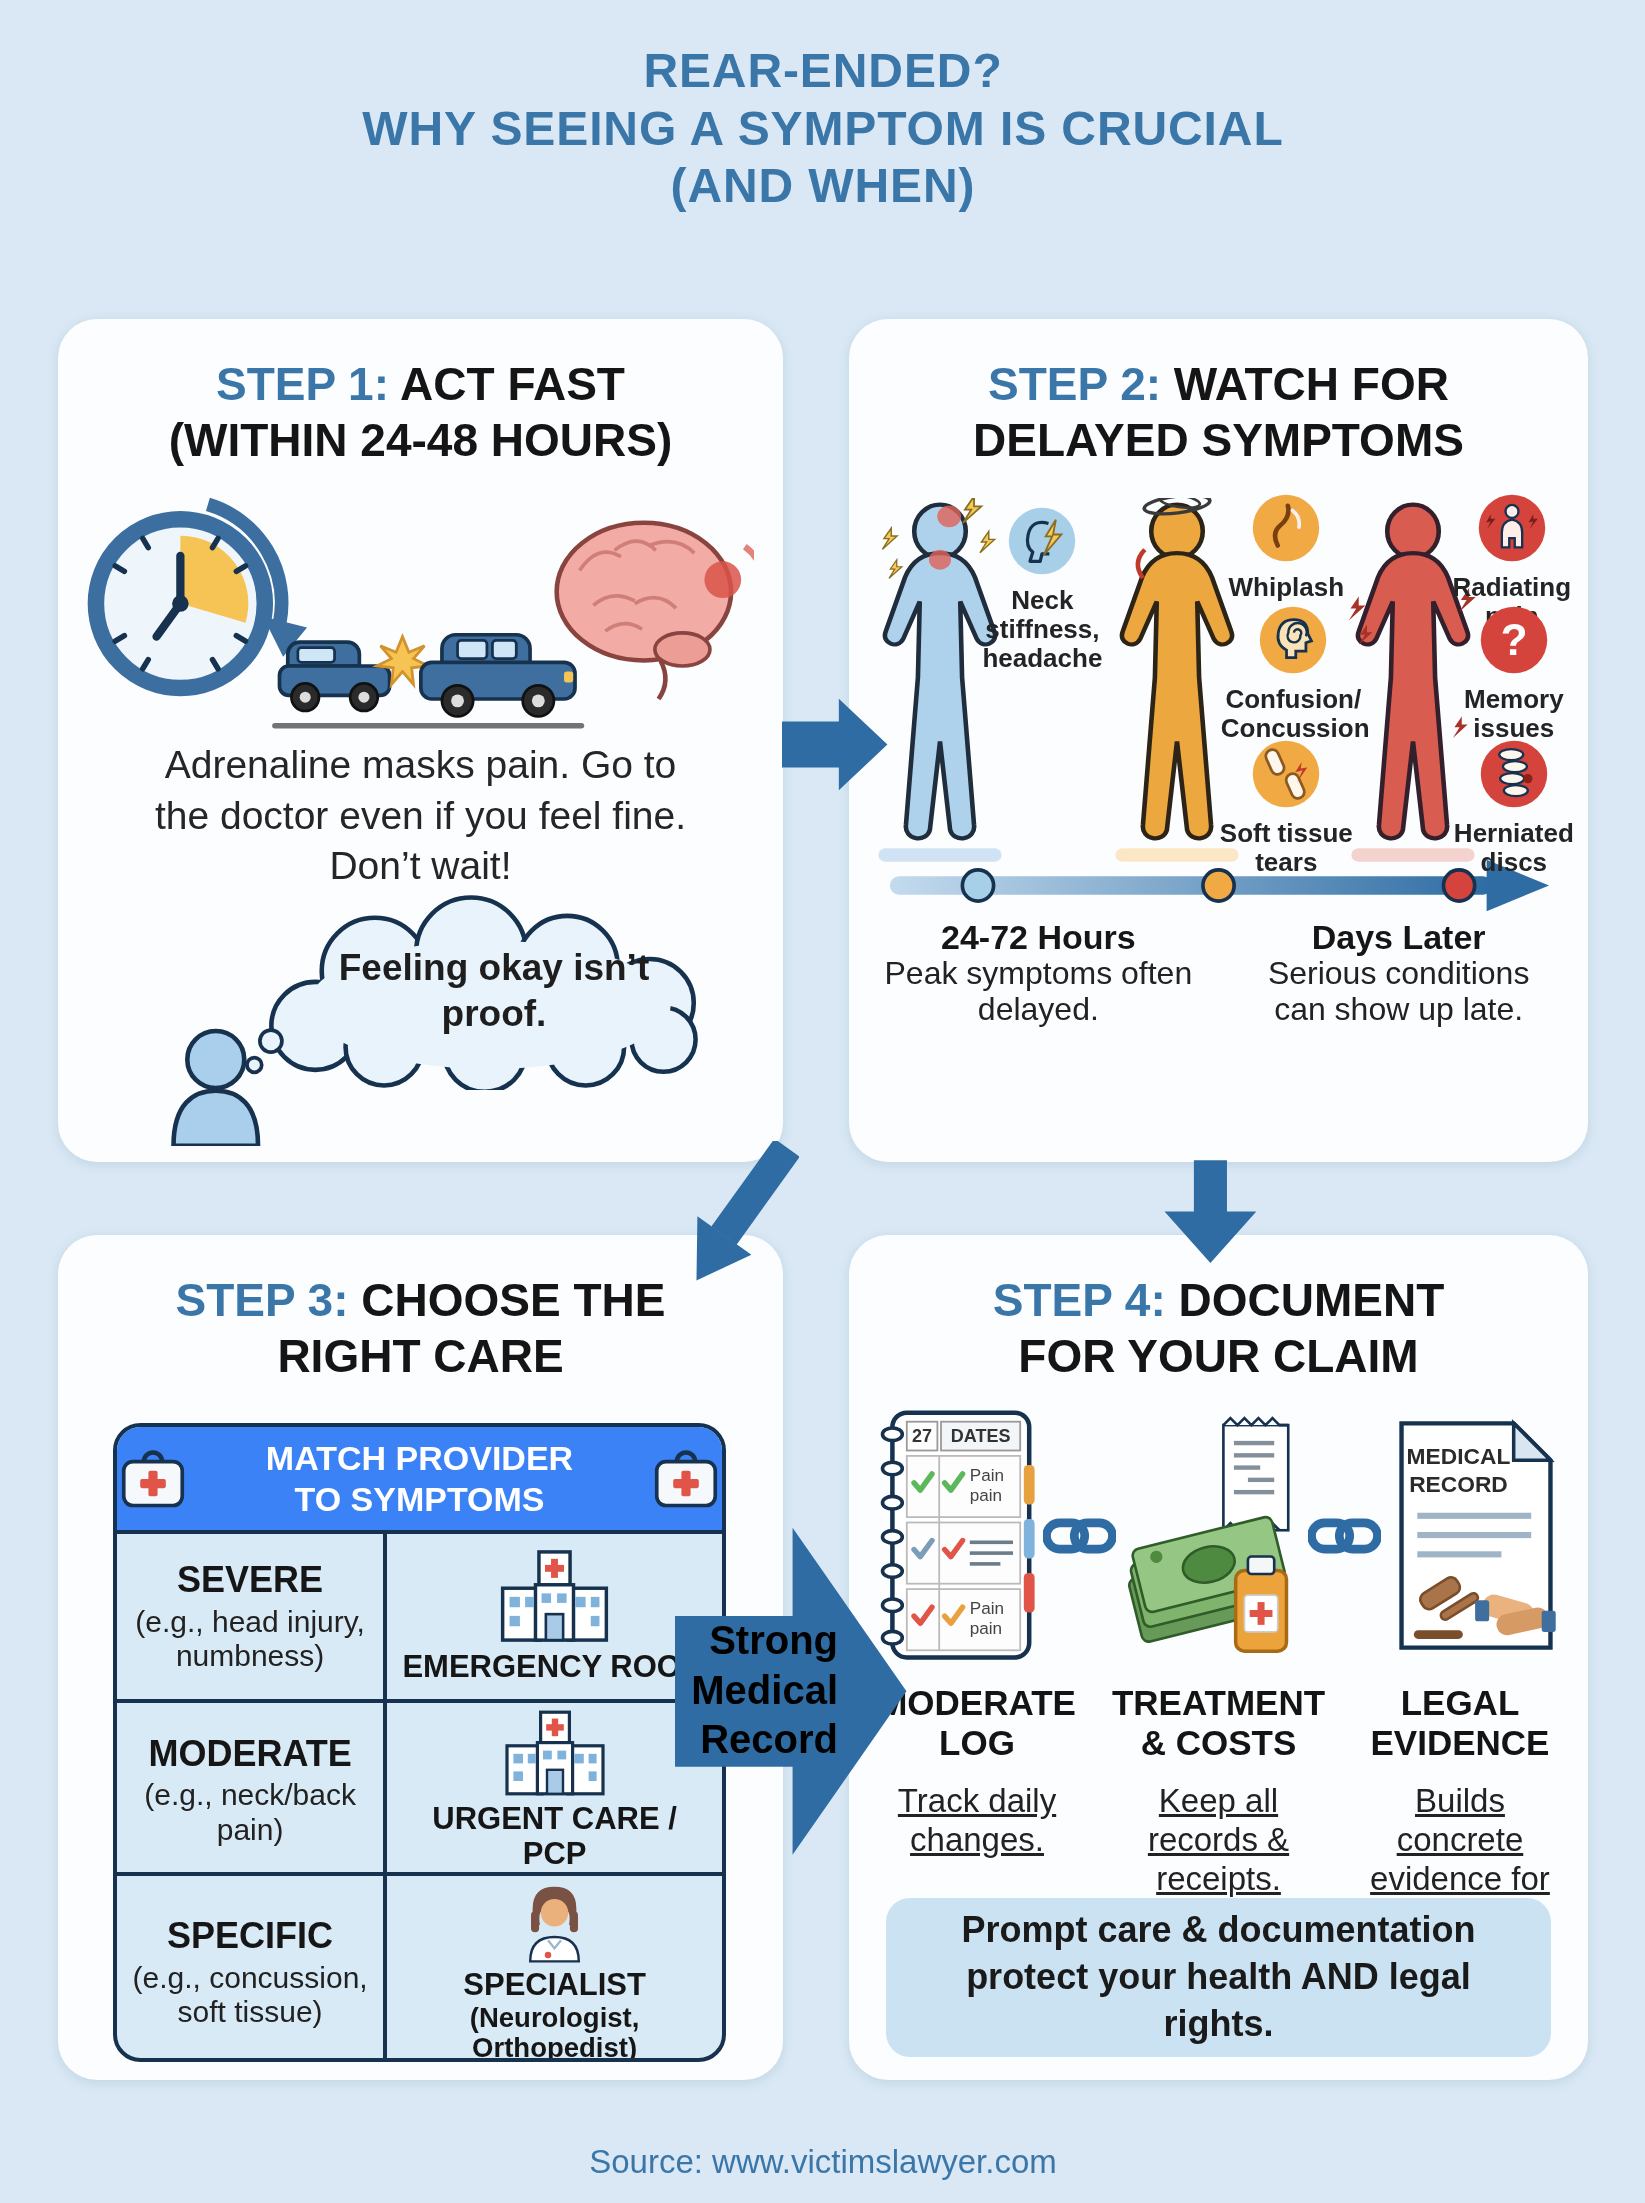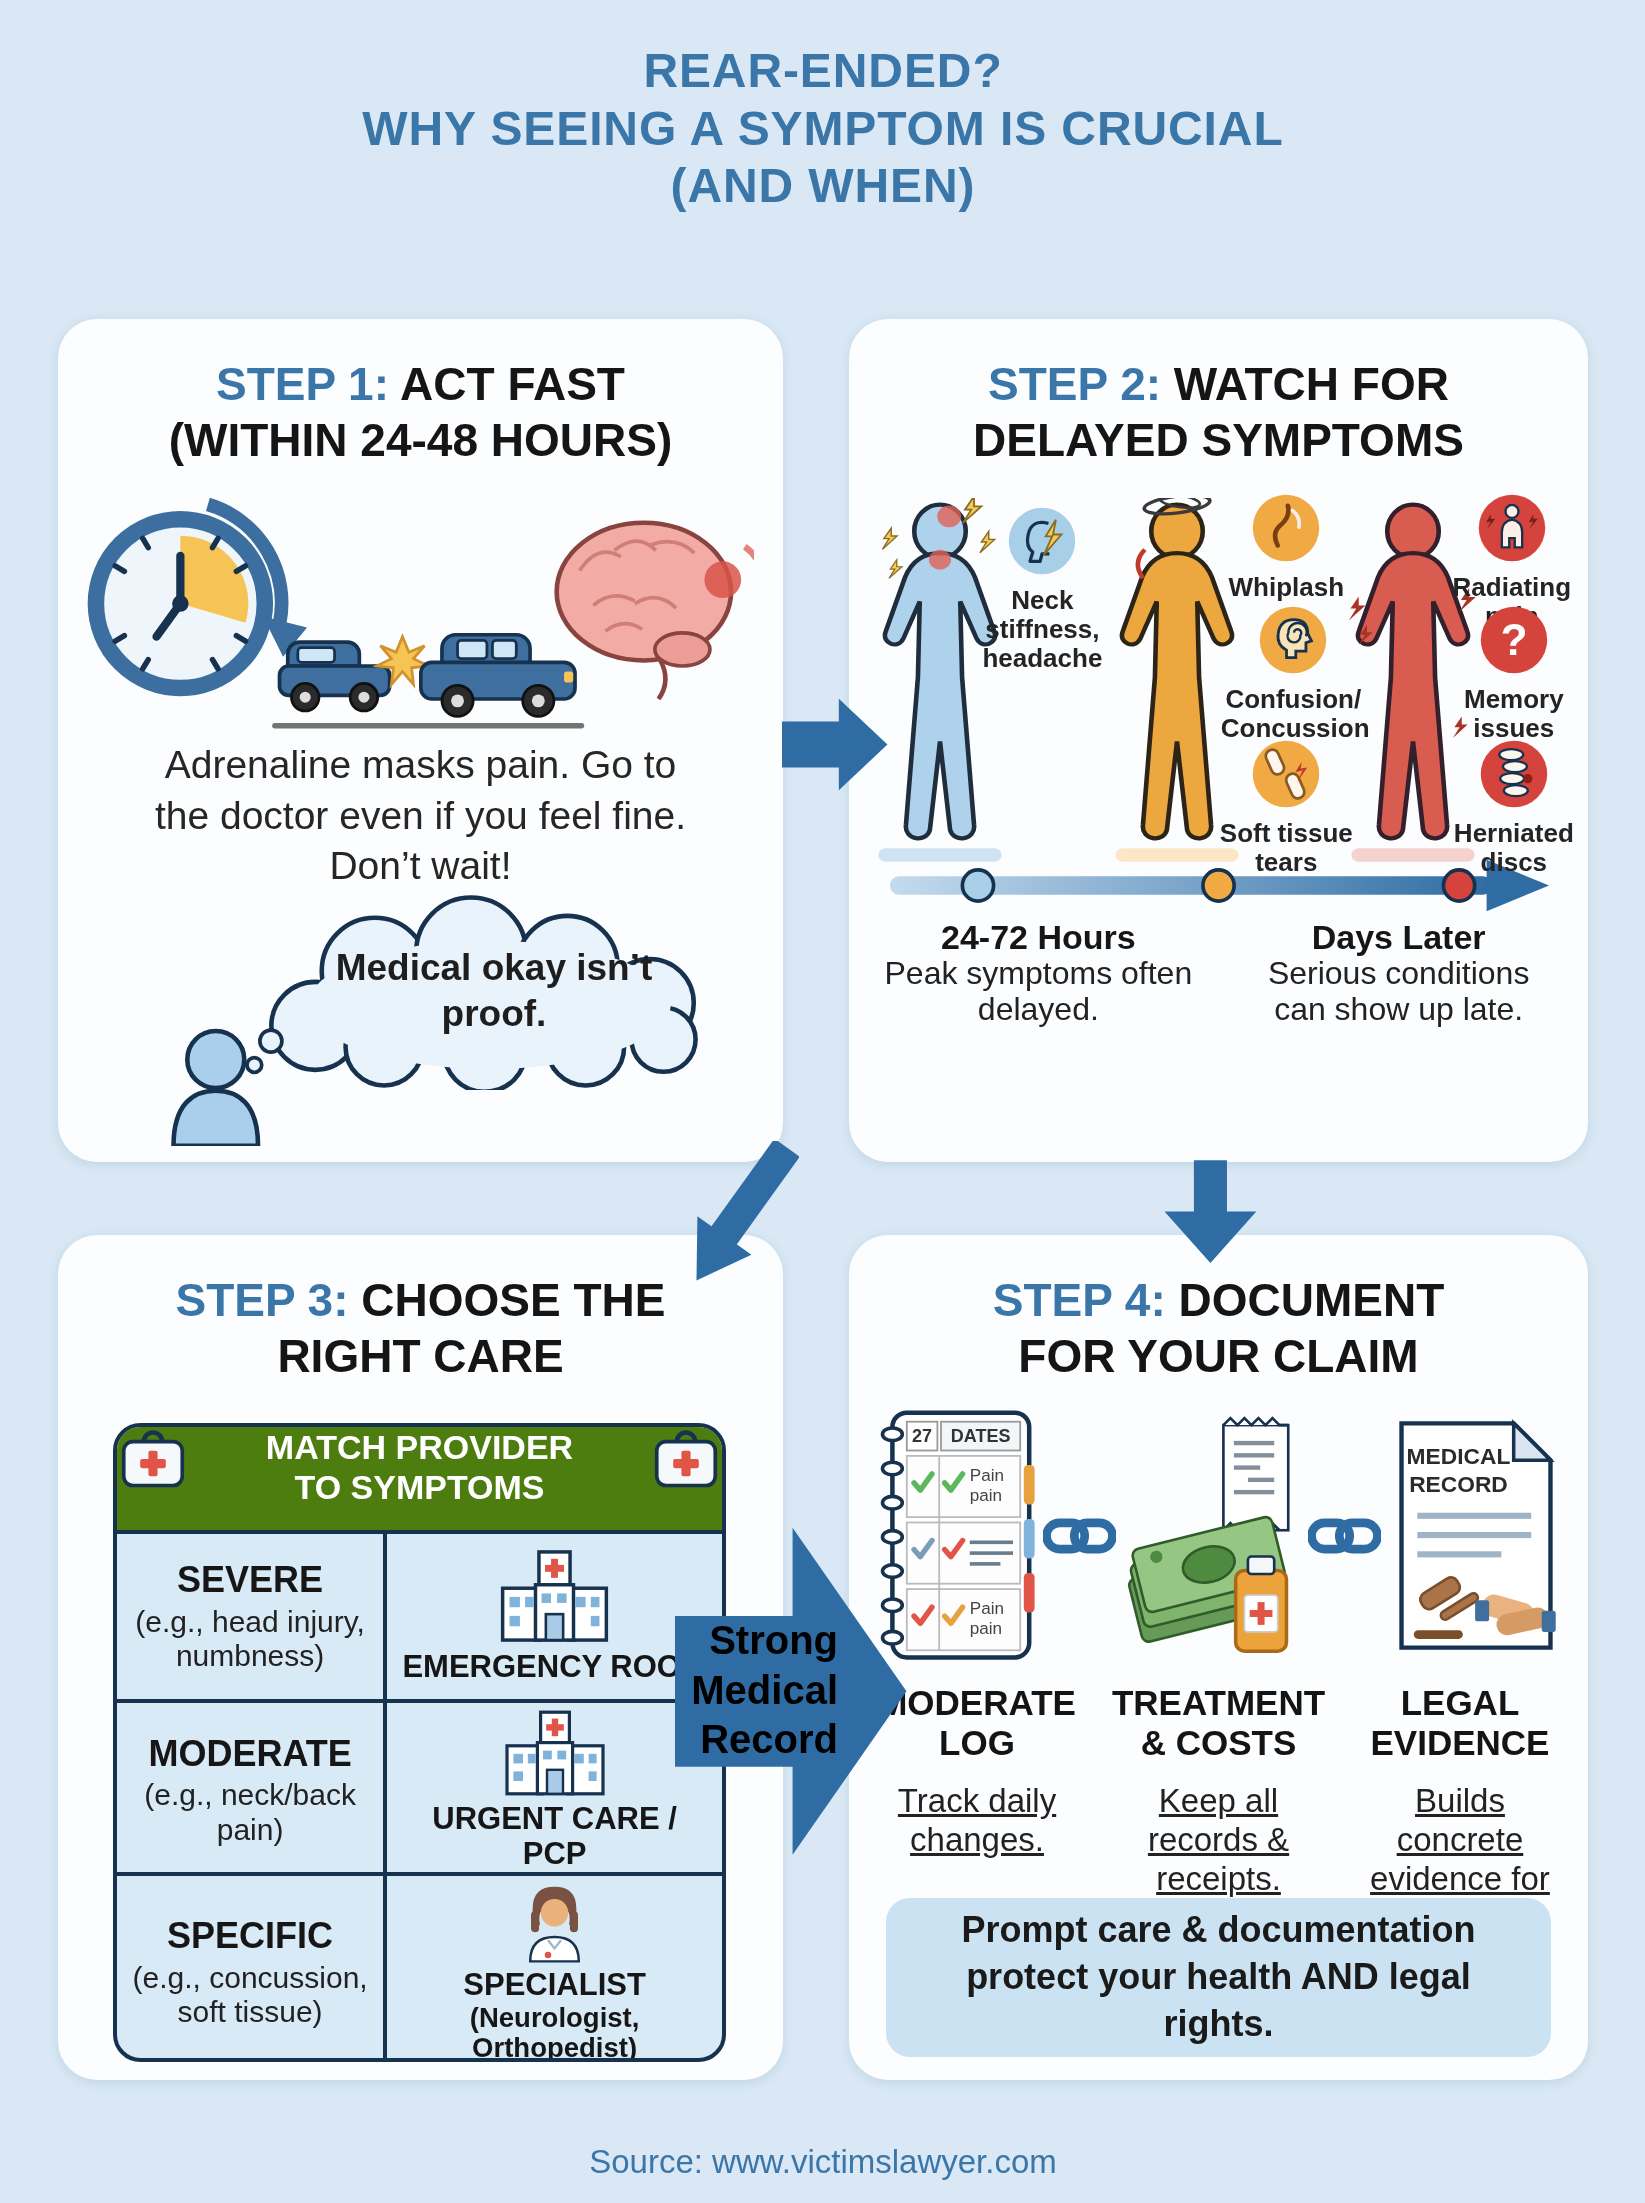--- a/index.html
+++ b/index.html
@@ -30,21 +30,21 @@
   .chip{position:absolute;width:145px;text-align:center;z-index:2;}
   .chip-label{font-size:26px;line-height:1.12;color:#242424;font-weight:bold;margin-top:5.5px;}
   .tl-svg{position:absolute;left:27.5px;top:537px;}
   .tl-text{position:absolute;top:599px;left:9.2px;right:9.2px;display:flex;}
   .tl-col{flex:1;text-align:center;padding:0 22px;}
   .tl-label{font-size:34px;font-weight:bold;line-height:1.12;color:#161616;}
   .tl-desc{font-size:32px;line-height:1.12;color:#222;}
   
   .care-table{position:absolute;left:55px;top:188px;width:613px;border:4.6px solid #16324f;
               border-radius:27.5px;overflow:hidden;background:#d9eaf7;box-sizing:border-box;}
-  .tbl-header{height:103px;background:#4d7c0f;display:flex;align-items:flex-start;
+  .tbl-header{height:103px;background:#3b82f6;display:flex;align-items:center;
               justify-content:space-between;padding:0 1px;}
   .tbl-title{width:358px;text-align:center;color:#fff;font-weight:bold;font-size:34px;line-height:1.18;}
   .trow{display:grid;grid-template-columns:44% 56%;border-top:4.6px solid #16324f;}
   .trow .cell{display:flex;flex-direction:column;align-items:center;justify-content:center;
               text-align:center;padding:5.5px 9.2px;box-sizing:border-box;}
   .rcell{border-left:4.6px solid #16324f;}
   .r1{height:165px;} .r2{height:169px;} .r3{height:182px;}
   .sev{font-size:36px;font-weight:bold;color:#161616;}
   .det{font-size:30px;color:#222;line-height:1.15;margin-top:3.7px;}
   .prov{font-size:31px;font-weight:bold;color:#161616;line-height:1.12;margin-top:5.5px;}
@@ -160,21 +160,21 @@
           <circle cx="255" cy="65" r="60"></circle>
         <circle cx="360" cy="80" r="55"></circle>
           <circle cx="450" cy="120" r="48"></circle>
           <circle cx="465" cy="160" r="35"></circle>
         <circle cx="380" cy="168" r="42"></circle>
           <circle cx="270" cy="172" r="45"></circle>
           <circle cx="160" cy="168" r="42"></circle>
       </g>
       <ellipse cx="275" cy="122" rx="198" ry="70" fill="#e9f3fb"></ellipse>
     </svg>
-    <div class="bubble-text">Medical okay isn’t proof.</div>
+    <div class="bubble-text">Feeling okay isn’t proof.</div>
 
     <svg class="person-svg" width="147" height="140" viewBox="0 0 160 152">
       <circle cx="112" cy="38" r="12" fill="#e9f3fb" stroke="#16324f" stroke-width="4"></circle>
       <circle cx="94" cy="64" r="8" fill="#e9f3fb" stroke="#16324f" stroke-width="4"></circle>
       <circle cx="52" cy="58" r="31" fill="#a9cfec" stroke="#16324f" stroke-width="5"></circle>
       <path d="M6,152 C6,106 28,92 52,92 C76,92 98,106 98,152 Z" fill="#a9cfec" stroke="#16324f" stroke-width="5"></path>
     </svg>
   </section>
 
   <section class="panel" id="p2">

